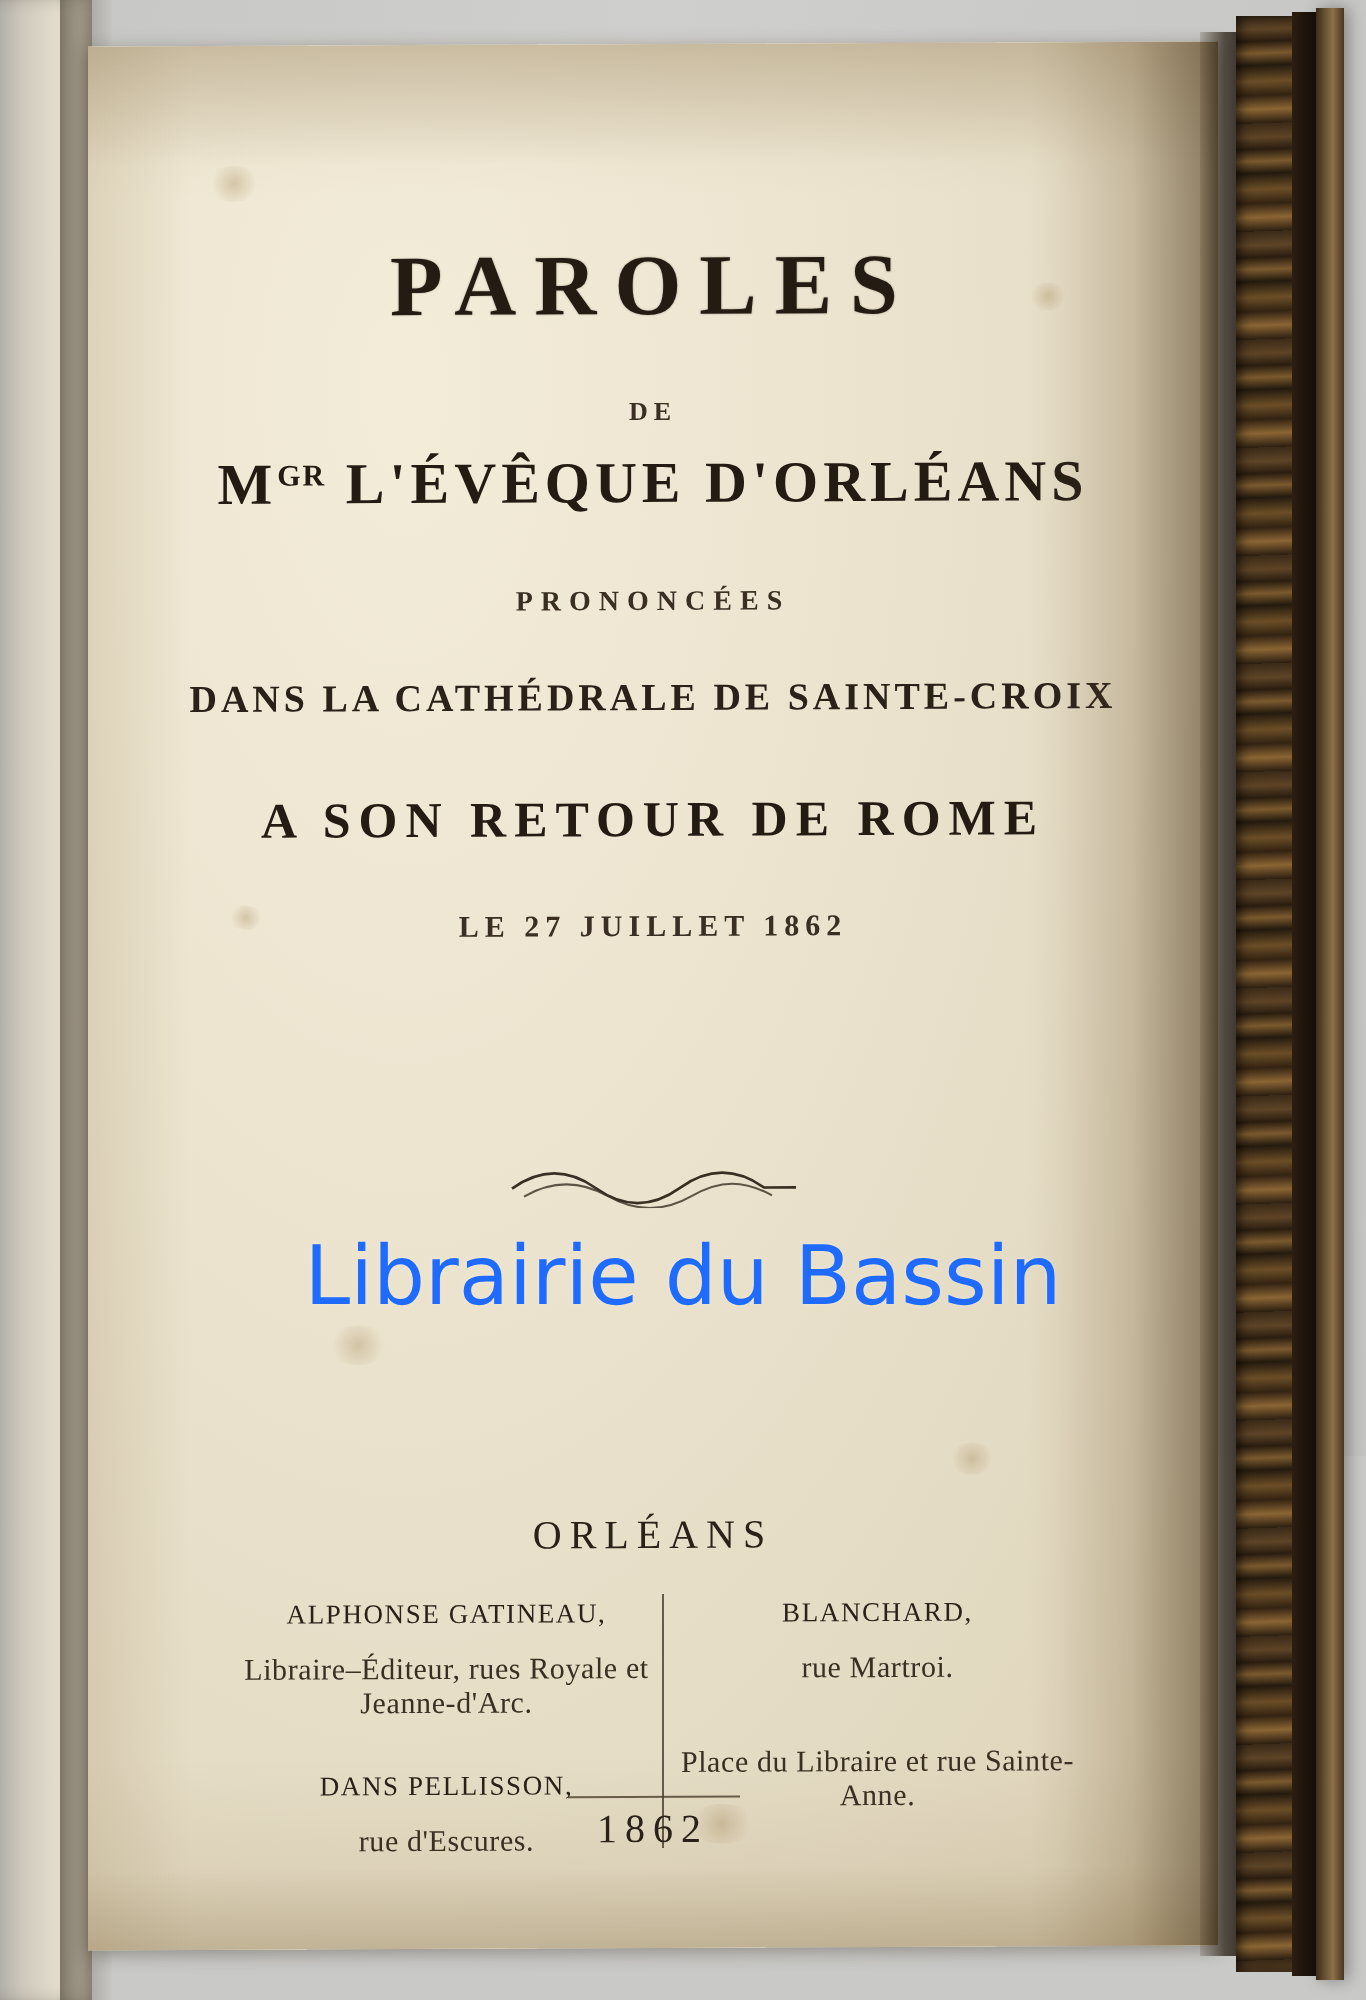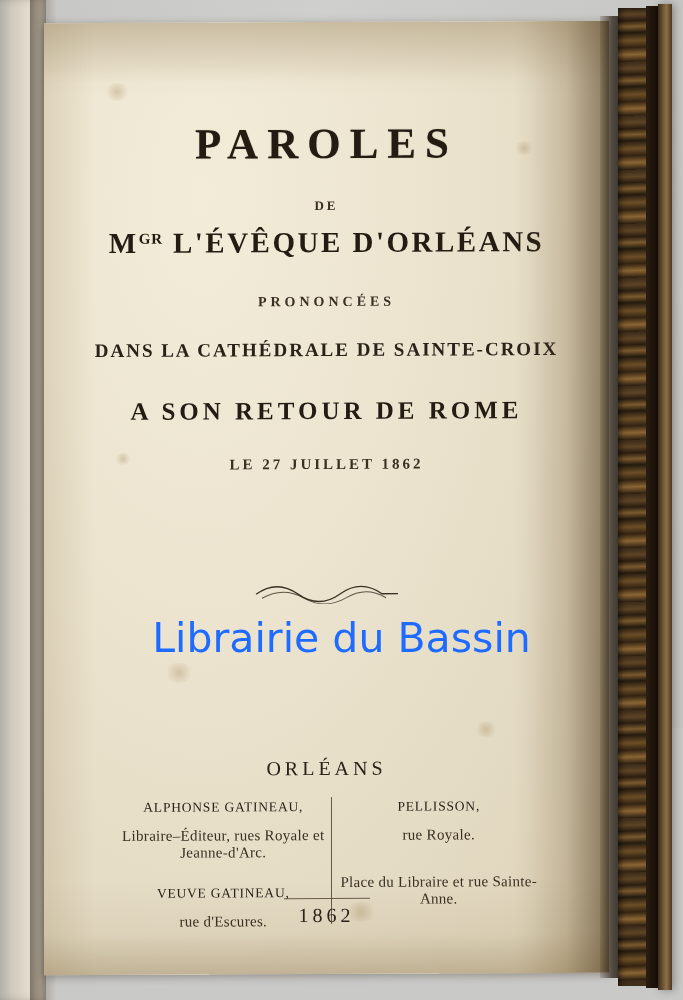--- a/index.html
+++ b/index.html
@@ -299,27 +299,27 @@
       <path d="M10 16 C 24 8, 38 8, 52 16 S 80 24, 94 16 S 120 8, 134 16" fill="none" stroke="#3a2f22" stroke-width="1" opacity="0.8"></path>
     </svg>
 
     <div class="text-block t-city">ORLÉANS</div>
 
     <div class="imprint">
       <div class="imprint-col">
         <div class="firm">ALPHONSE GATINEAU,</div>
         <div class="addr">Libraire–Éditeur, rues Royale et Jeanne-d'Arc.</div>
         <div class="gap"></div>
-        <div class="firm">VEUVE GATINEAU,</div>
+        <div class="firm">DANS PELLISSON,</div>
         <div class="addr">rue d'Escures.</div>
       </div>
       <div class="imprint-rule"></div>
       <div class="imprint-col">
-        <div class="firm">PELLISSON,</div>
-        <div class="addr">rue Royale.</div>
+        <div class="firm">BLANCHARD,</div>
+        <div class="addr">rue Martroi.</div>
         <div class="gap"></div>
         <div class="addr">Place du Libraire et rue Sainte-Anne.</div>
       </div>
     </div>
 
     <div class="year-rule"></div>
     <div class="text-block t-year">1862</div>
 
     <div class="top-shade"></div>
     <div class="bottom-shade"></div>

